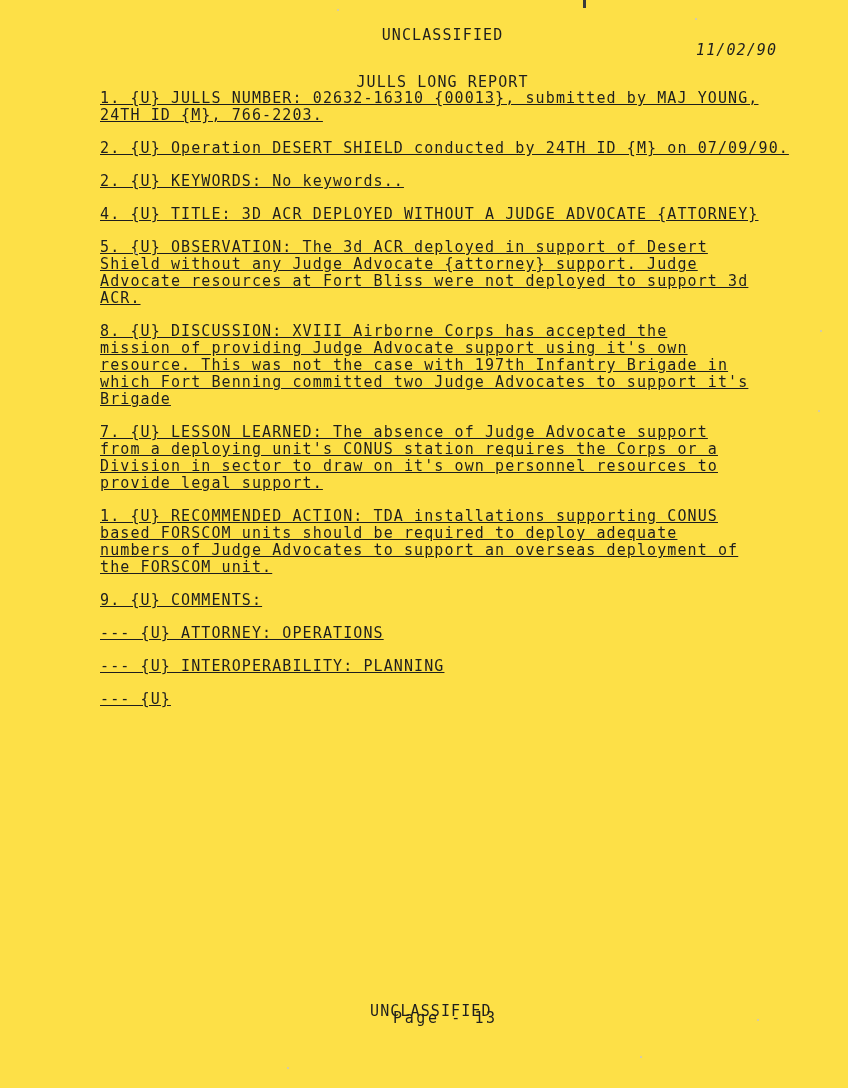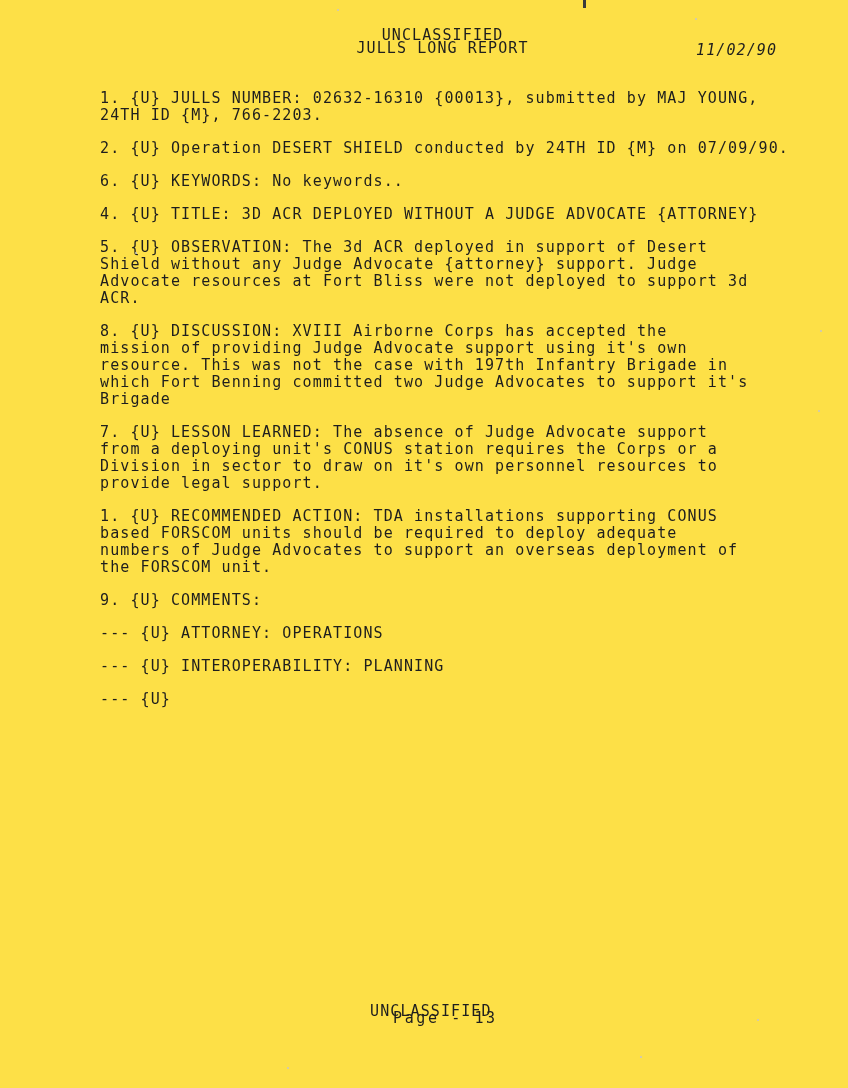--- a/index.html
+++ b/index.html
@@ -30,34 +30,35 @@
     text-align: center;
   }
   .hdr-date {
     position: absolute;
     top: 42px;
     left: 696px;
     font-style: italic;
   }
   .hdr-title {
     position: absolute;
-    top: 40px;
+    top: 74px;
     left: 100px;
     width: 685px;
     text-align: center;
   }
   .content {
     position: absolute;
     top: 90px;
     left: 100px;
     width: 712px;
   }
   .para {
     white-space: pre-line;
     margin-bottom: 16px;
+    text-decoration: underline;
   }
   .ftr-page {
     position: absolute;
     top: 1010px;
     left: 393px;
     letter-spacing: 2.6px;
   }
   .ftr-class {
     position: absolute;
     top: 1003px;
@@ -87,21 +88,21 @@
   <div class="top-mark"></div>
 
   <div class="hdr-class txt">UNCLASSIFIED</div>
   <div class="hdr-date txt">11/02/90</div>
   <div class="hdr-title txt">JULLS LONG REPORT</div>
 
   <div class="content txt">
     <div class="para">1. {U} JULLS NUMBER:  02632-16310 {00013}, submitted by MAJ YOUNG,
 24TH ID {M}, 766-2203.</div>
     <div class="para">2. {U} Operation DESERT SHIELD conducted by 24TH ID {M} on 07/09/90.</div>
-    <div class="para">6. {U} KEYWORDS:  No keywords..</div>
+    <div class="para">2. {U} KEYWORDS:  No keywords..</div>
     <div class="para">4. {U} TITLE:  3D ACR DEPLOYED WITHOUT A JUDGE ADVOCATE {ATTORNEY}</div>
     <div class="para">5. {U} OBSERVATION:  The 3d ACR deployed in support of Desert
 Shield without any Judge Advocate {attorney} support.  Judge
 Advocate resources at Fort Bliss were not deployed to support 3d
 ACR.</div>
     <div class="para">8. {U} DISCUSSION:  XVIII Airborne Corps has accepted the
 mission of providing Judge Advocate support using it's own
 resource. This was not the case with 197th Infantry Brigade in
 which Fort Benning committed two Judge Advocates to support it's
 Brigade</div>

